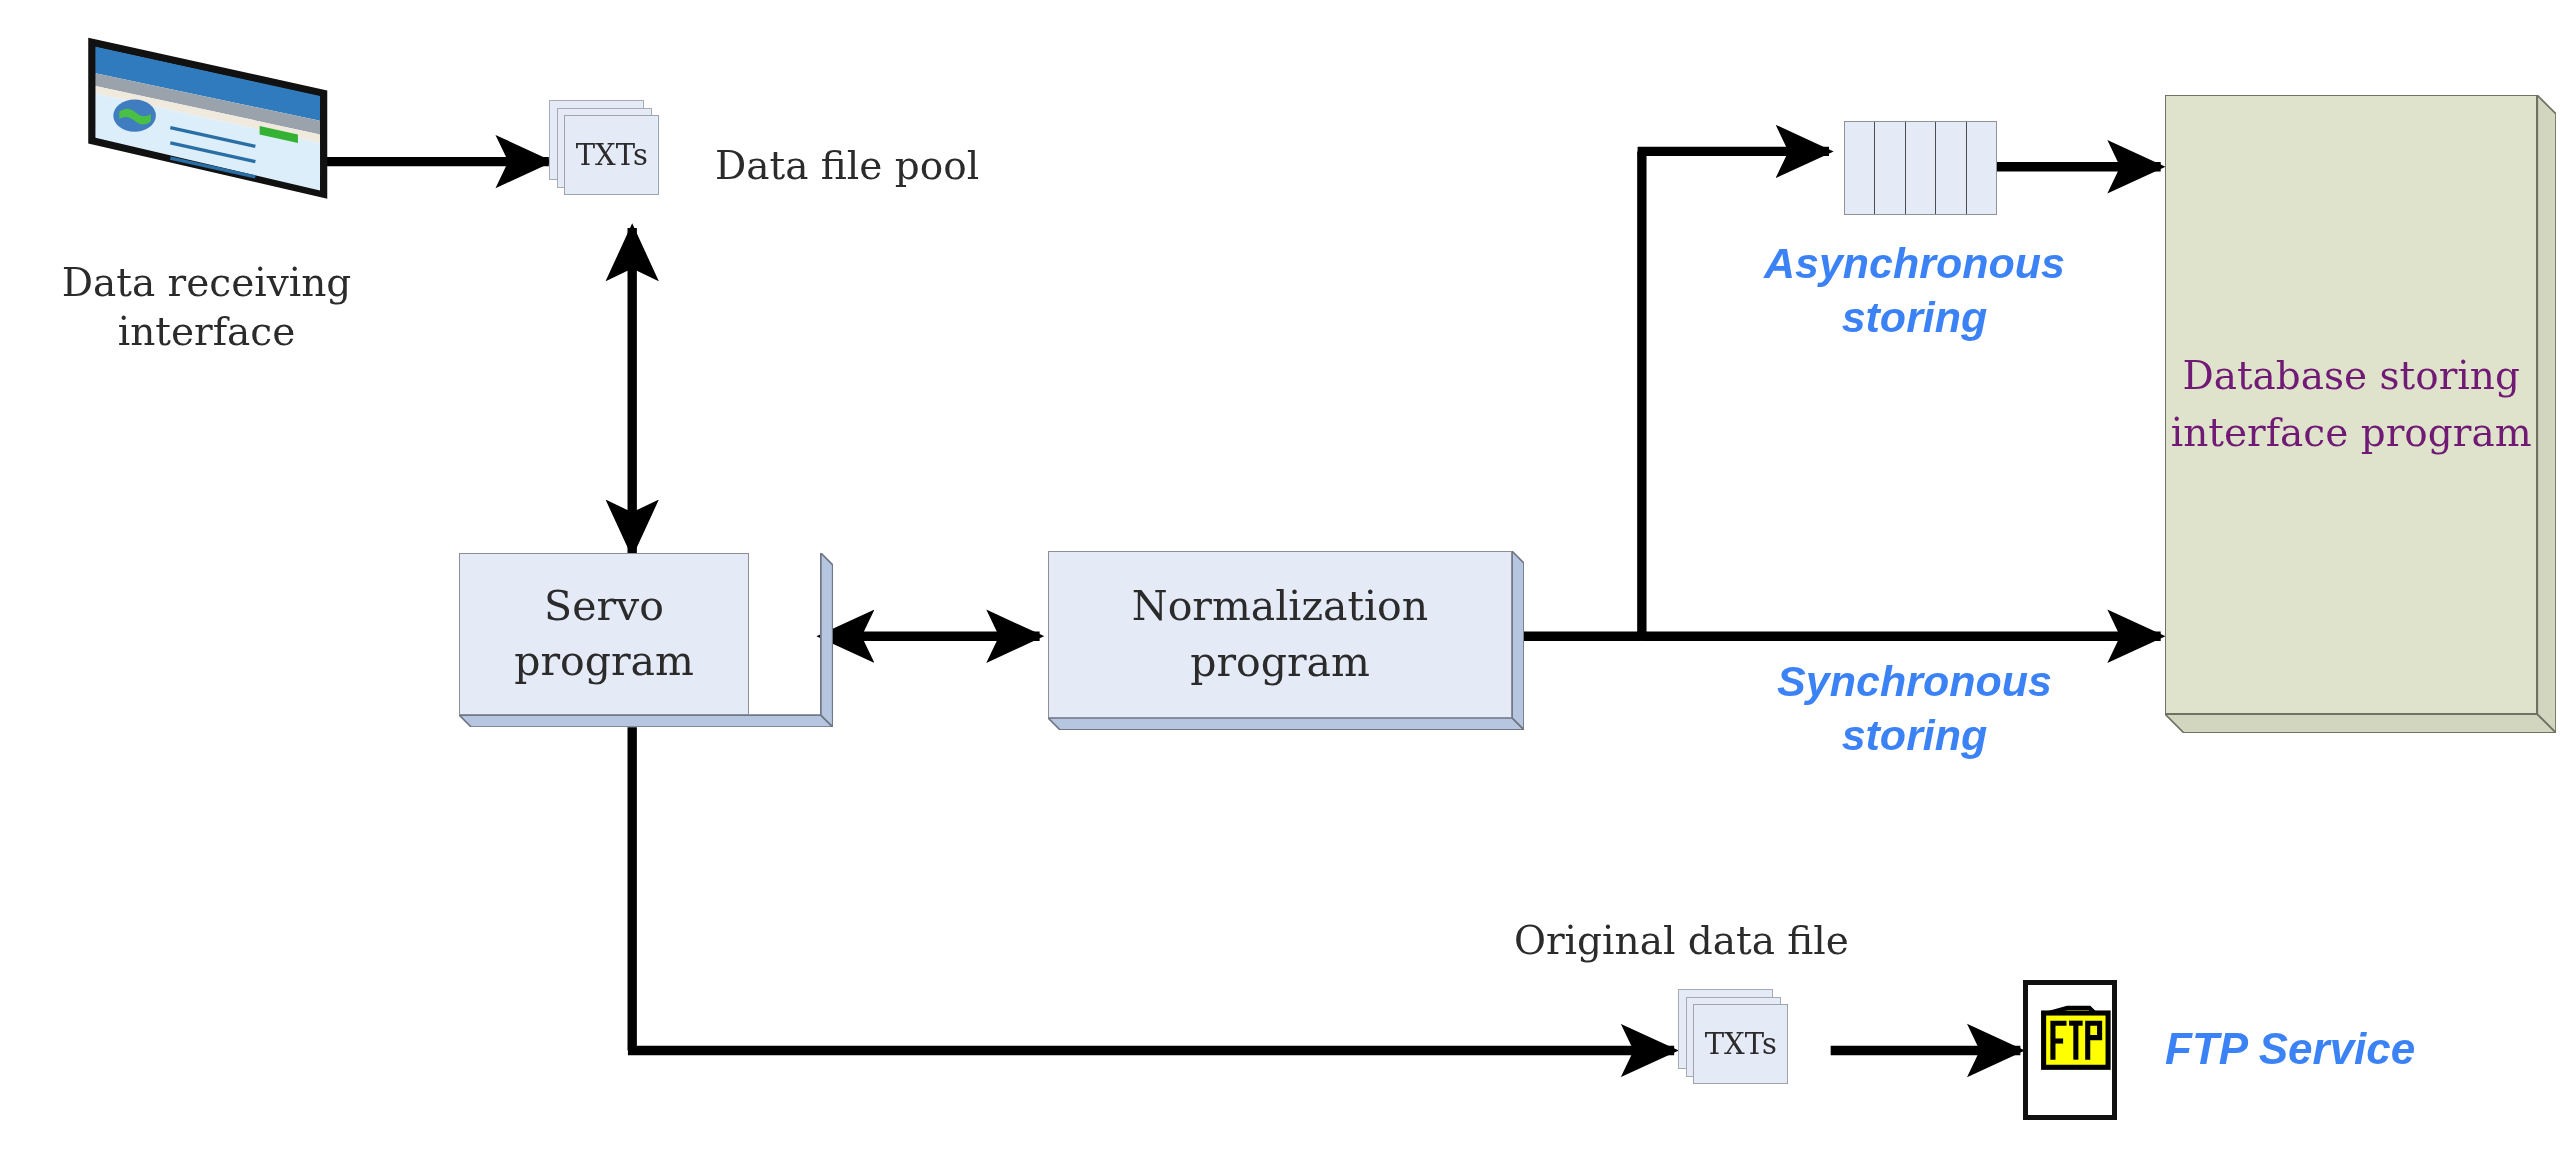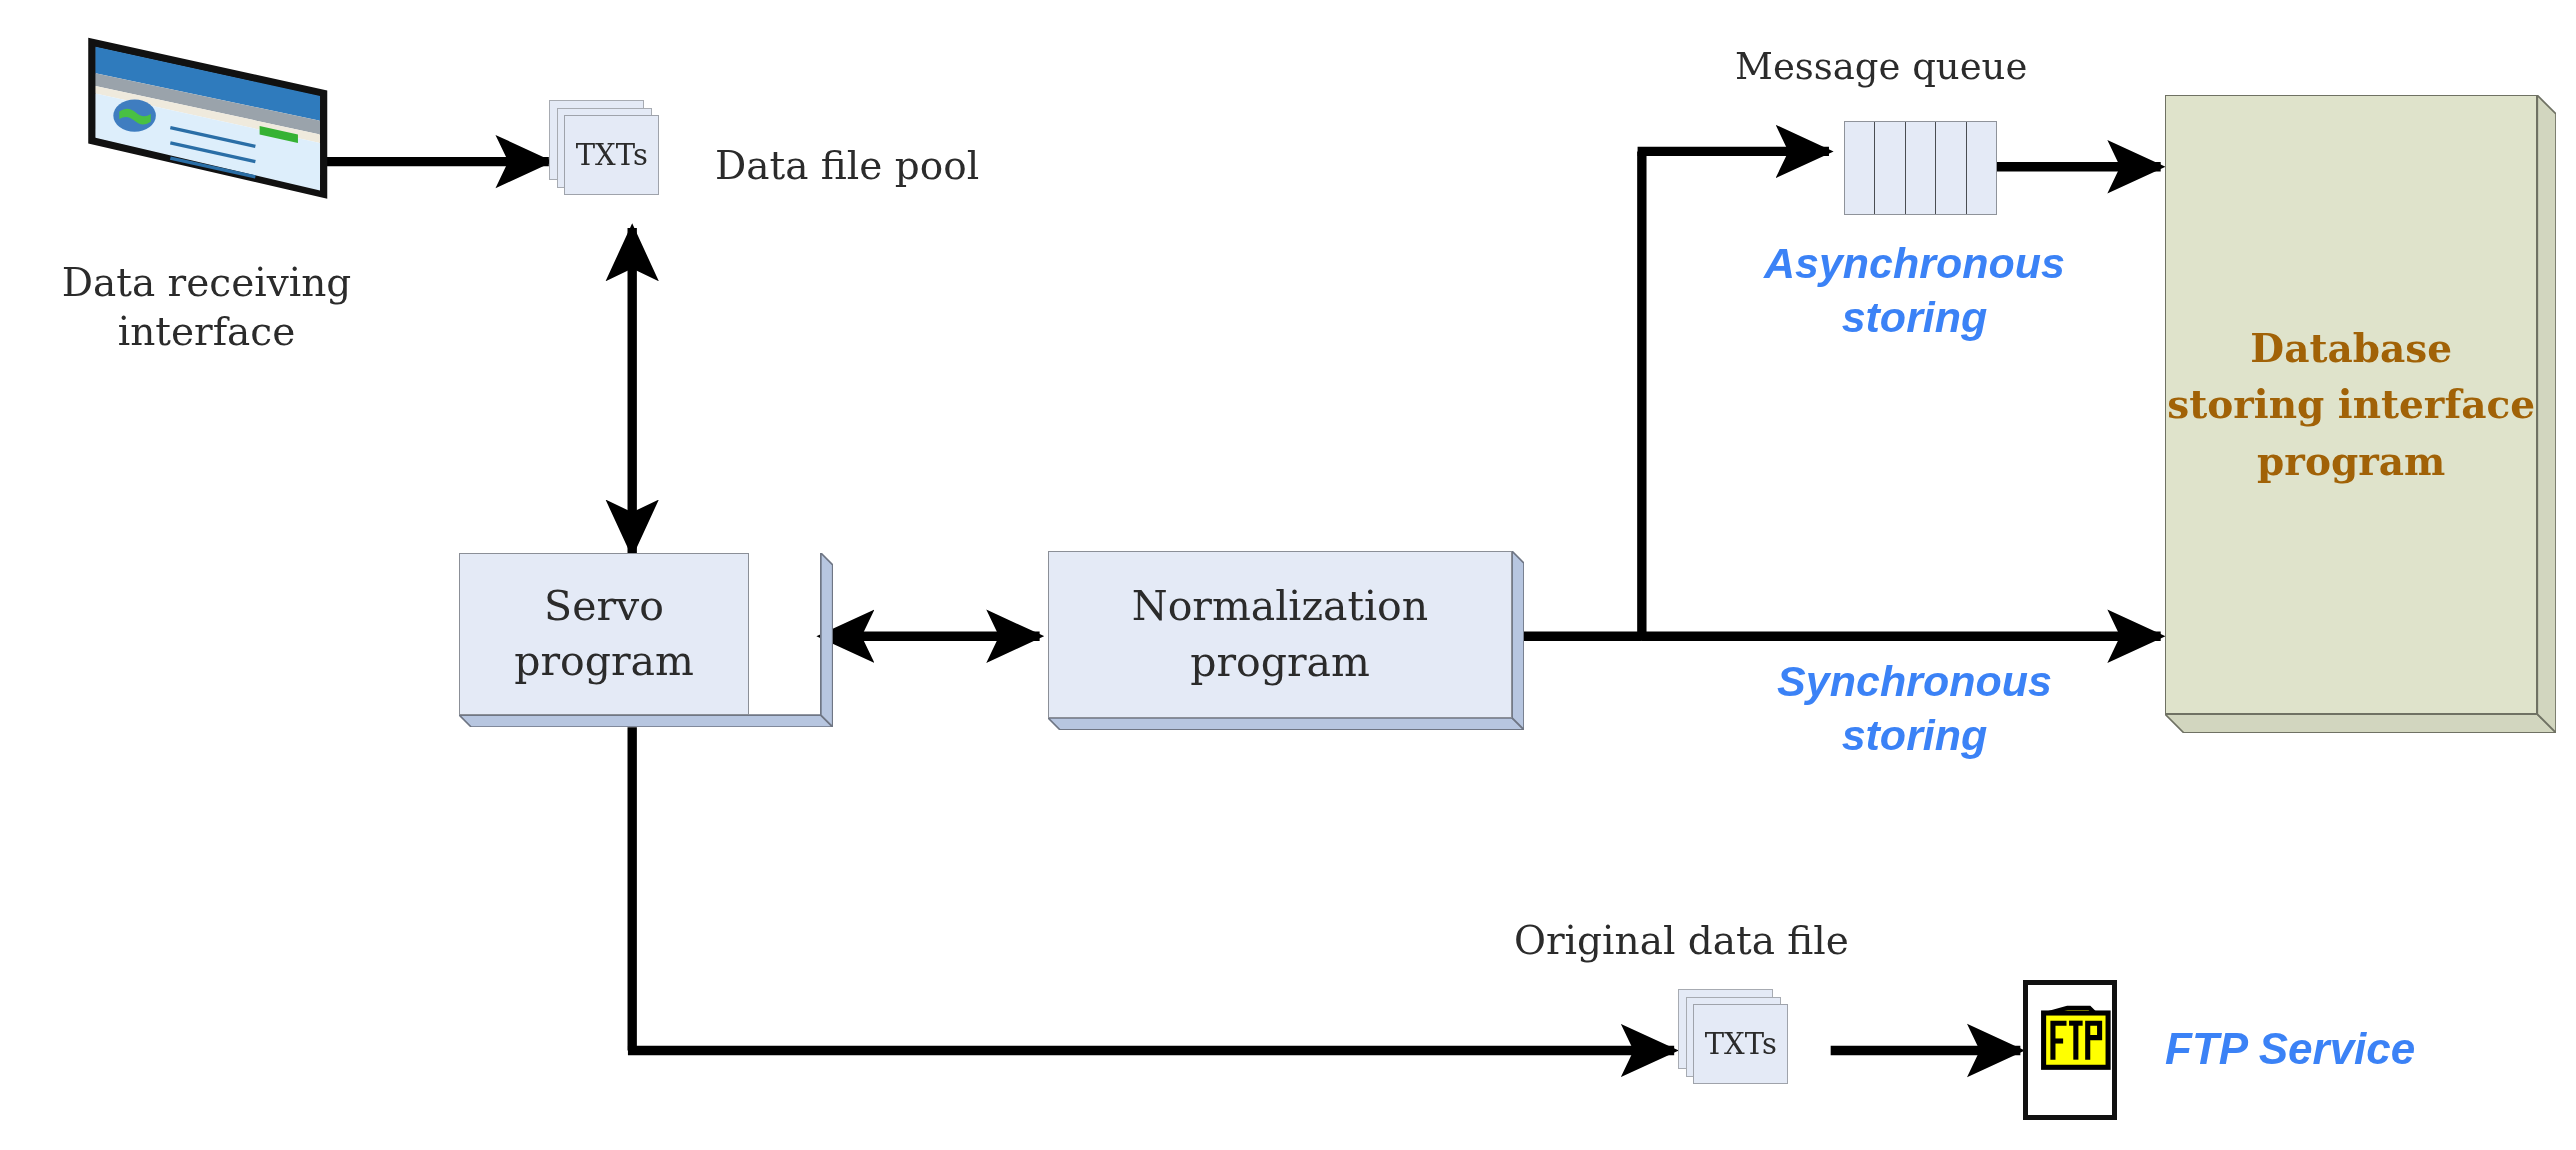--- a/index.html
+++ b/index.html
@@ -14,21 +14,21 @@
 
   .box3d{position:absolute;}
   .box3d .face{position:absolute;left:0;top:0;right:12px;bottom:12px;
        background:#e4eaf6;border:1.7px solid #8b8f97;box-sizing:border-box;
        display:flex;align-items:center;justify-content:center;text-align:center;}
   .box3d .face span{display:block;color:#2b2b2b;line-height:1.35;}
 
   .dbface{position:absolute;left:0;top:0;right:18.7px;bottom:18.7px;
        background:#dfe3cb;border:1.7px solid #6f7163;box-sizing:border-box;
        display:flex;align-items:center;justify-content:center;text-align:center;}
-  .dbface span{display:block;color:#a16207;line-height:1.45;font-weight:bold;}
+  .dbface span{display:block;color:#701a75;line-height:1.45;}
 
   .txtstack{position:absolute;padding-left:48px;}
   .sheet{position:absolute;background:#e4eaf6;border:1.7px solid #a7abb2;box-sizing:border-box;}
   .sheet.s1{left:0;top:0;}
   .sheet.s2{left:7.7px;top:7.7px;}
   .sheet.s3{left:15.3px;top:15.3px;background:#e4eaf6;border-color:#9fa3ab;
        display:flex;align-items:center;justify-content:center;}
   .sheet.s3 span{color:#2b2b2b;}
 
   .mq{position:absolute;background:#e4eaf6;border:1.7px solid #8f939a;box-sizing:border-box;display:flex;}
@@ -117,21 +117,20 @@
     <svg class="layer" style="width:476px;height:179px;" viewBox="0 0 560 210">
       <polygon points="0,196 14,210 560,210 546,196" fill="#b7c6e0" stroke="#6f7684" stroke-width="2"></polygon>
       <polygon points="546,0 560,14 560,210 546,196" fill="#b7c6e0" stroke="#6f7684" stroke-width="2"></polygon>
     </svg>
     <div class="face">
       <span style="font-size:41px;">Normalization
 program</span>
     </div>
   </div>
 
-  <div class="lbl serif" style="left:1735px;top:44px;font-size:37px;">Message queue</div>
   <div class="mq" style="left:1844px;top:121px;width:153px;height:94px;">
     <i></i>
     <i></i>
     <i></i>
     <i></i>
     <i></i>
   </div>
 
   <div class="lbl boldit" style="left:1689px;top:237px;width:451px;text-align:center;font-size:43px;">Asynchronous
 storing</div>

